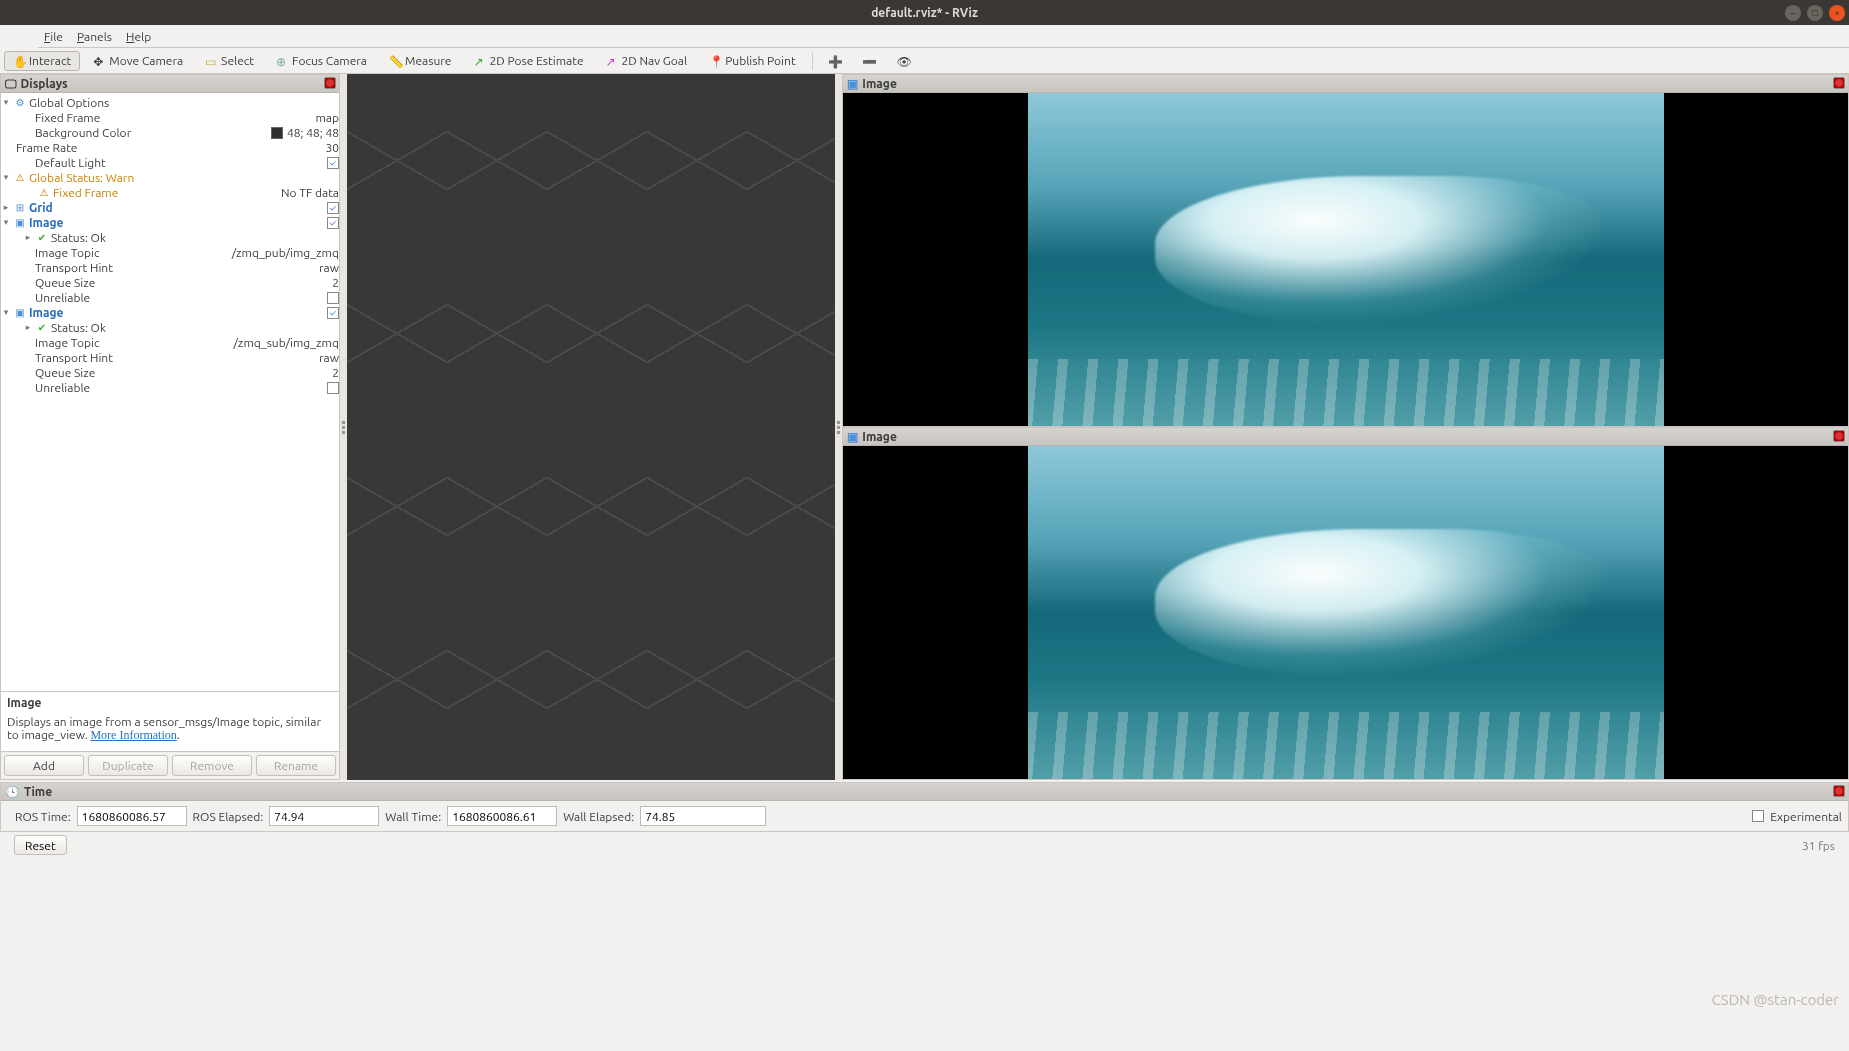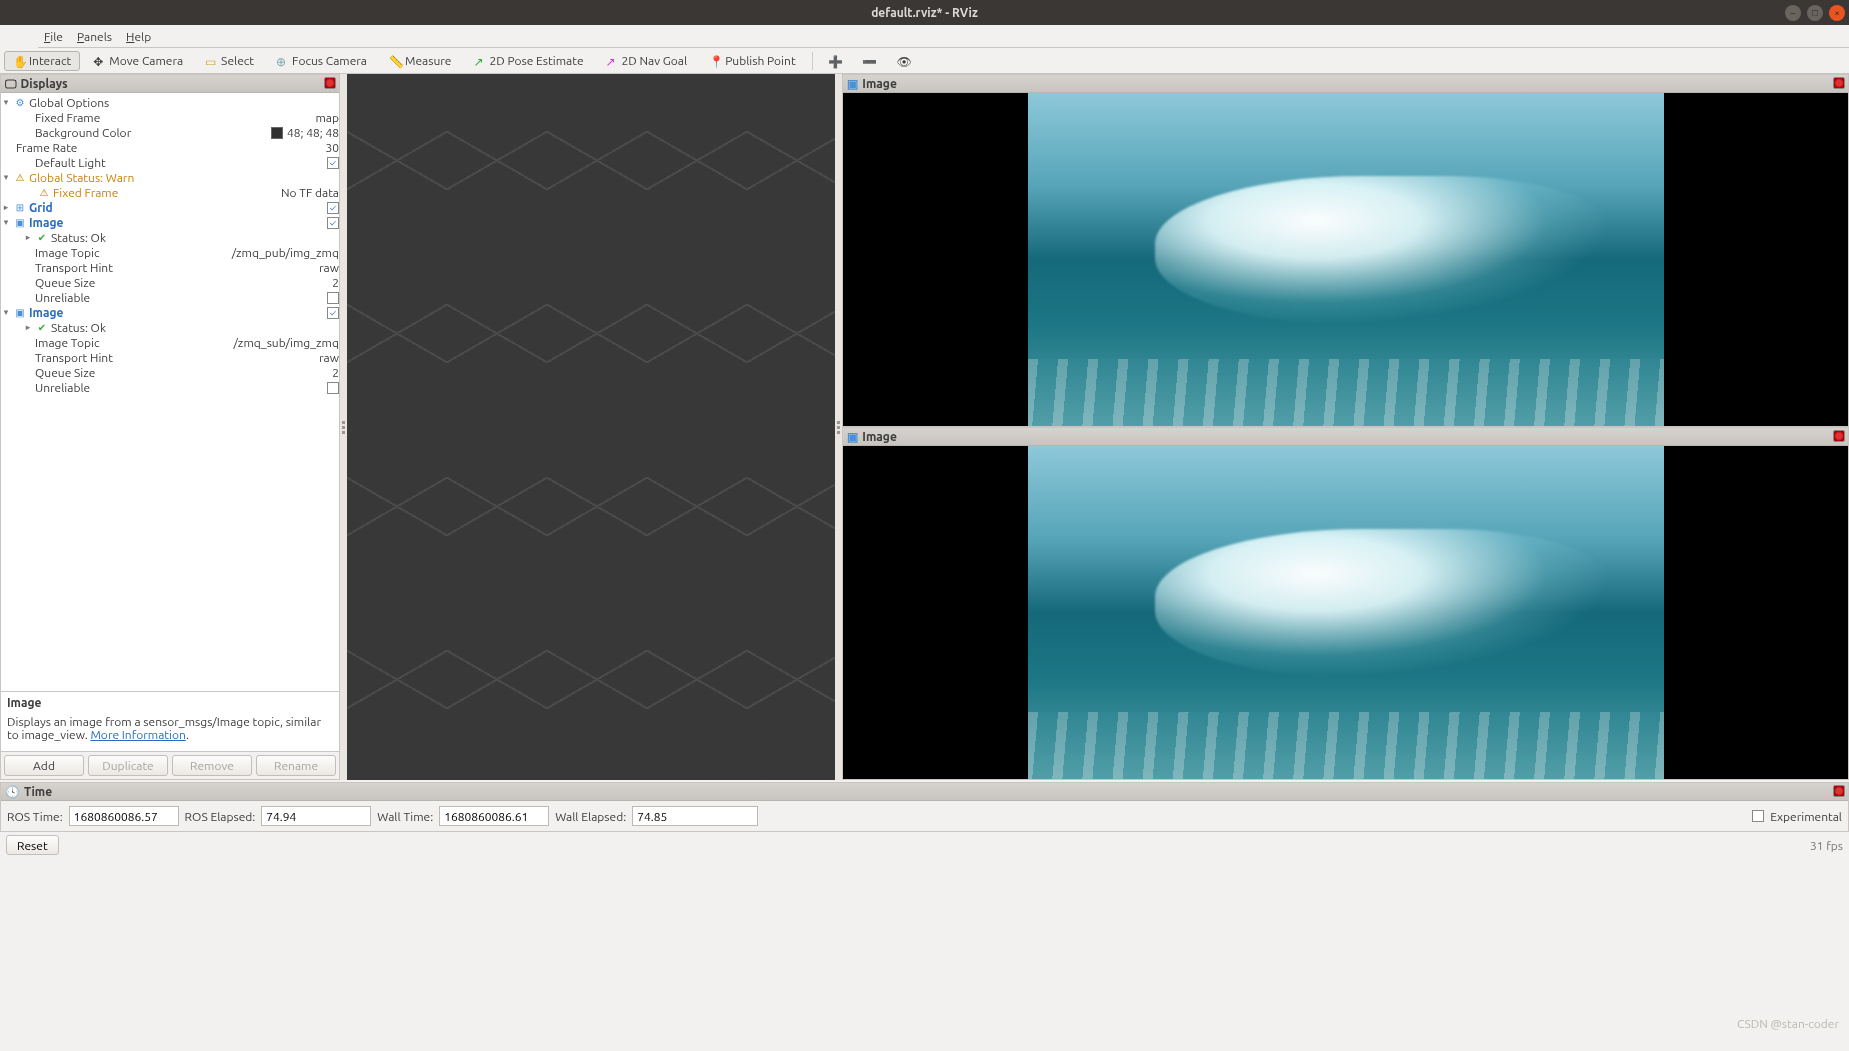--- a/index.html
+++ b/index.html
@@ -27,21 +27,21 @@
   .tree-row .label { flex: 0 0 170px; display: flex; align-items: center; overflow: hidden; white-space: nowrap; }
   .tree-row .value { flex: 1; display: flex; align-items: center; gap: 4px; justify-content: flex-end; }
   .expander { width: 10px; display: inline-block; text-align: center; color: #777; font-size: 9px; }
   .ico-node { width: 12px; height: 12px; margin: 0 3px; display: inline-flex; align-items: center; justify-content: center; font-size: 10px; }
   .warn { color: #c98200; }
   .link { color: #2a6cc2; font-weight: bold; }
   .check { width: 12px; height: 12px; border: 1px solid #888; display: inline-block; background: #fff; text-align: center; line-height: 10px; font-size: 9px; color: #2a6cc2; }
   .color-swatch { width: 12px; height: 12px; background: #303030; border: 1px solid #666; display: inline-block; }
   .desc-box { height: 60px; border-top: 1px solid #c8c5c2; padding: 4px 6px; background: #fff; overflow: hidden; }
   .desc-box .desc-title { font-weight: bold; margin-bottom: 6px; }
-  .desc-box .more { color: #2a6cc2; text-decoration: underline; }
+  .desc-box .more { color: #2a6cc2; text-decoration: underline; font-family: Liberation Serif, serif; }
   .btn-row { height: 28px; display: flex; gap: 4px; padding: 3px; border-top: 1px solid #c8c5c2; background: #f2f1f0; }
   .btn-row button { flex: 1; border: 1px solid #c2bfba; border-radius: 3px; background: linear-gradient(#fdfdfc,#ebe8e4); color: #3c3c3c; }
   .btn-row button:disabled { color: #a8a5a0; }
   .view3d { flex: 1; background: #2f2f2f; position: relative; display: flex; }
   .splitter-bar { width: 7px; background: #e9e6e2; display: flex; align-items: center; justify-content: center; flex-direction: column; gap: 2px; }
   .splitter-bar .notch { width: 3px; height: 3px; background: #9a958f; }
   .grid-bg { flex: 1; position: relative; background: #383838; overflow: hidden; }
   .grid-bg::before { content: ""; position: absolute; inset: 0;
     background-image:
       linear-gradient(30deg, transparent 49.5%, #4a4a4a 49.5%, #4a4a4a 50.5%, transparent 50.5%),
@@ -62,28 +62,28 @@
   .foam { position: absolute; left: 20%; right: 8%; top: 25%; height: 45%;
     background: radial-gradient(ellipse at 35% 30%, rgba(255,255,255,0.98) 0%, rgba(230,250,252,0.9) 25%, rgba(150,220,230,0.2) 55%, transparent 70%);
     border-radius: 50% 40% 60% 50%;
     filter: blur(1px);
   }
   .foam2 { position: absolute; left: 0; right: 0; bottom: 0; height: 20%;
     background: repeating-linear-gradient(95deg, rgba(255,255,255,0.25) 0 10px, rgba(60,160,175,0.1) 10px 30px);
   }
   .wm { position: absolute; left: 50%; top: 45%; transform: translate(-50%,-50%); font-size: 20px; color: rgba(255,255,255,0.15); font-weight: bold; letter-spacing: 2px; }
   .time-panel { border: 1px solid #c8c5c2; margin-top: 2px; }
-  .time-body { height: 30px; display: flex; align-items: center; padding: 0 6px; gap: 6px; background: #f2f1f0; }
+  .time-body { height: 30px; display: flex; align-items: center; padding: 0 6px; gap: 6px; background: #f2f1f0; margin-left: 8px; }
   .time-body label { white-space: nowrap; }
   .time-body input[type=text] { height: 20px; border: 1px solid #bdb9b3; padding: 0 4px; background: #fff; }
   .time-body .spacer { flex: 1; }
-  .footer { height: 26px; display: flex; align-items: center; padding: 0 6px; gap: 8px; }
+  .footer { height: 26px; display: flex; align-items: center; padding: 0 14px; gap: 8px; }
   .footer button { height: 20px; padding: 0 10px; border: 1px solid #c2bfba; border-radius: 3px; background: linear-gradient(#fdfdfc,#ebe8e4); }
   .footer .fps { margin-left: auto; color: #777; }
-  .csdn { position: absolute; right: 10px; bottom: 21px; color: #bcb8b2; font-size: 12px; }
+  .csdn { position: absolute; right: 10px; bottom: 43px; color: #bcb8b2; font-size: 15px; }
 </style>
 </head>
 <body>
 
 <div class="titlebar">
   <span class="title">default.rviz* - RViz</span>
   <div class="window-controls">
     <div class="win-btn win-min">–</div>
     <div class="win-btn win-max">□</div>
     <div class="win-btn win-close">×</div>

